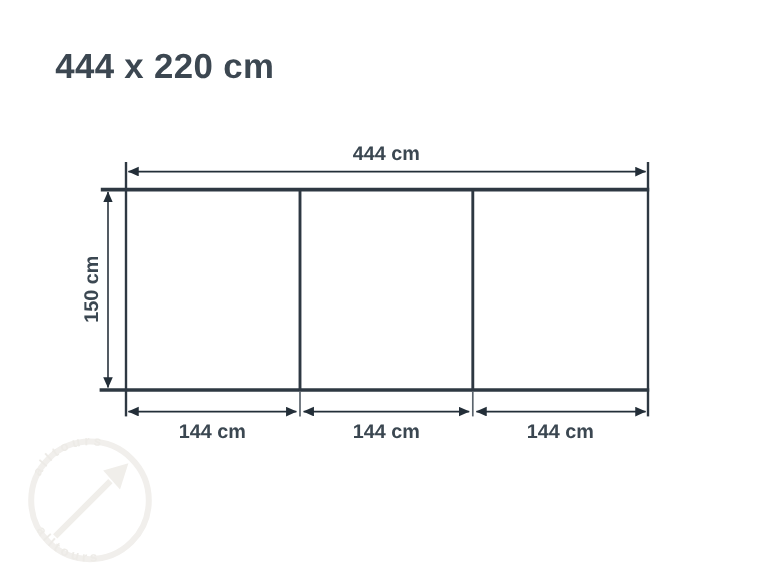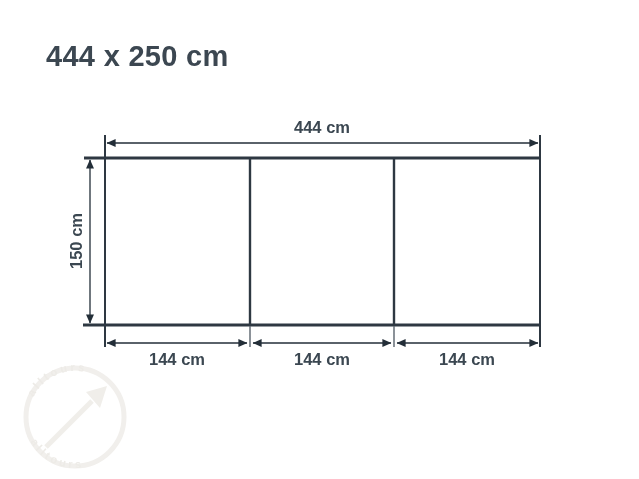--- a/index.html
+++ b/index.html
@@ -44,21 +44,21 @@
     font-weight: 700;
     letter-spacing: 3px;
     fill: #edebe7;
   }
 </style>
 </head>
 <body>
 
 <div class="stage">
 
-  <div class="page-title">444 x 250 cm</div>
+  <div class="page-title">444 x 220 cm</div>
 
   <svg class="diagram-svg" viewBox="0 0 639 479" xmlns="http://www.w3.org/2000/svg">
 
     <defs>
       <marker id="arrow" markerWidth="10" markerHeight="10" refX="8.6" refY="4" orient="auto-start-reverse" markerUnits="userSpaceOnUse">
         <path d="M0,0 L9,4 L0,8 Z" fill="#232e38"></path>
       </marker>
       <path id="wm-arc-top" d="M 29,417 A 46,46 0 0 1 121,417" fill="none"></path>
       <path id="wm-arc-bottom" d="M 24,417 A 51,51 0 0 0 126,417" fill="none"></path>
     </defs>

